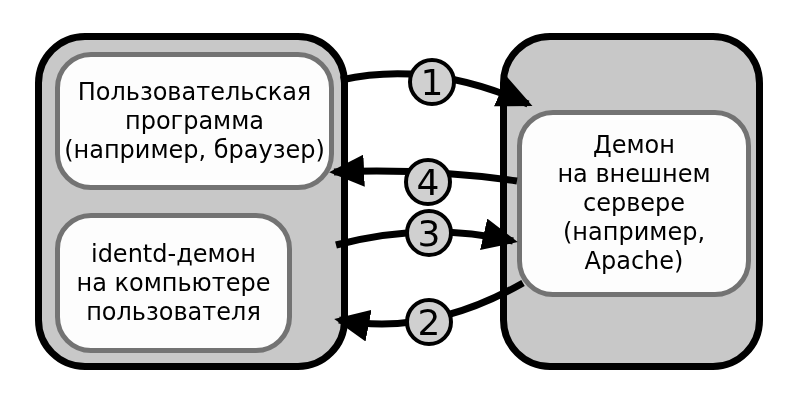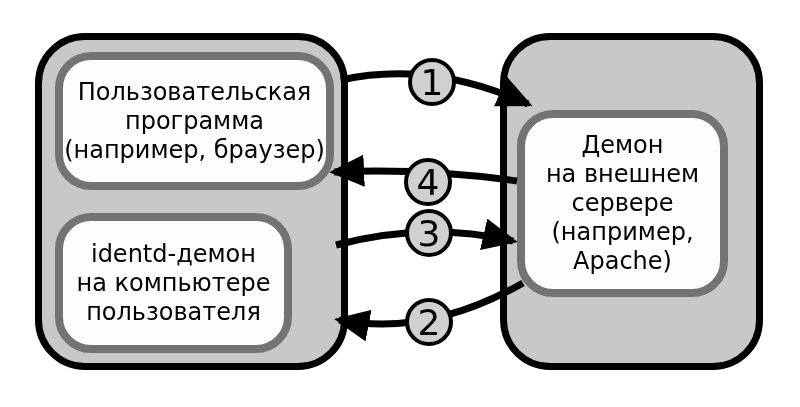--- a/index.html
+++ b/index.html
@@ -23,35 +23,35 @@
     border: 7px solid #000;
     border-radius: 50px;
     z-index: 1;
   }
   #group-left  { left: 35px;  top: 33px; width: 313px; height: 337px; }
   #group-right { left: 500px; top: 33px; width: 263px; height: 337px; }
 
   
   .node {
     background: #fdfdfd;
-    border: 8px solid #737373;
+    border: 5px solid #737373;
     border-radius: 36px;
     z-index: 2;
     display: flex;
     align-items: center;
     justify-content: center;
     text-align: center;
     white-space: pre-line;
     font-size: 24px;
     line-height: 29px;
     color: #000;
   }
   #box-user   { left: 55px;  top: 52px;  width: 279px; height: 138px; }
   #box-identd { left: 55px;  top: 213px; width: 237px; height: 140px; }
-  #box-server { left: 517px; top: 110px; width: 211px; height: 187px; }
+  #box-server { left: 517px; top: 110px; width: 234px; height: 187px; }
 
   
   #arrows {
     position: absolute;
     left: 0; top: 0;
     width: 800px; height: 407px;
     z-index: 3;
     pointer-events: none;
   }
   #arrows path.flow {

